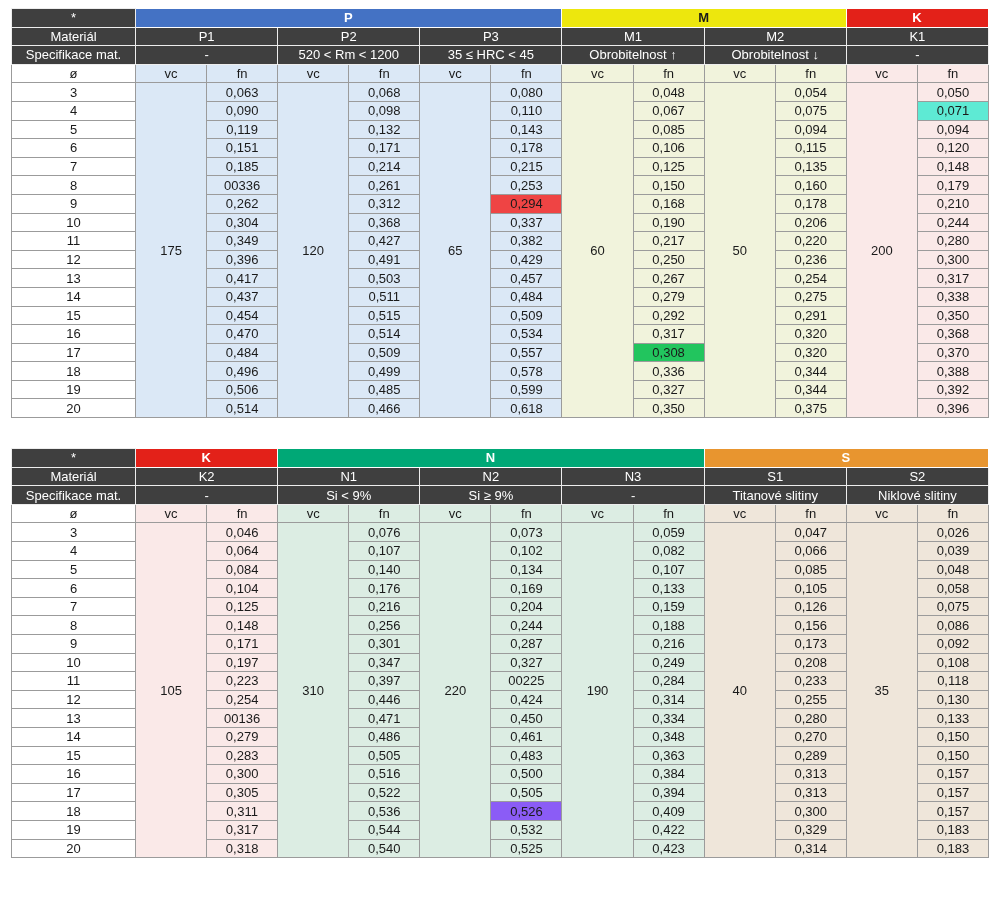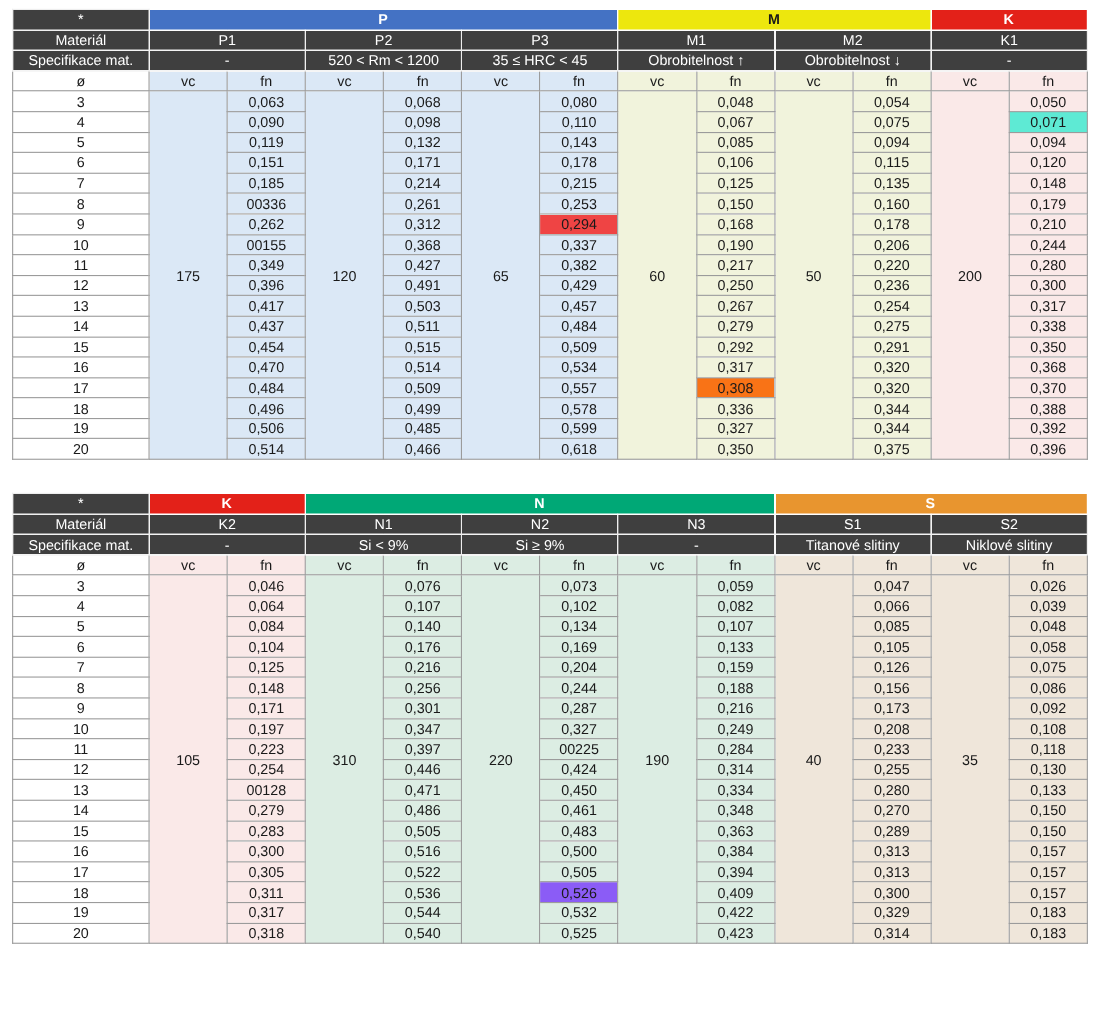--- a/index.html
+++ b/index.html
@@ -153,21 +153,21 @@
           <td class="dia">9</td>
           <td class="fn" style="background:#DBE8F6">0,262</td>
           <td class="fn" style="background:#DBE8F6">0,312</td>
           <td class="fn" style="background:#ef4444">0,294</td>
           <td class="fn" style="background:#F1F3DC">0,168</td>
           <td class="fn" style="background:#F1F3DC">0,178</td>
           <td class="fn" style="background:#FAE9E8">0,210</td>
         </tr>
         <tr>
           <td class="dia">10</td>
-          <td class="fn" style="background:#DBE8F6">00155</td>
+          <td class="fn" style="background:#DBE8F6">0,304</td>
           <td class="fn" style="background:#DBE8F6">0,368</td>
           <td class="fn" style="background:#DBE8F6">0,337</td>
           <td class="fn" style="background:#F1F3DC">0,190</td>
           <td class="fn" style="background:#F1F3DC">0,206</td>
           <td class="fn" style="background:#FAE9E8">0,244</td>
         </tr>
         <tr>
           <td class="dia">11</td>
           <td class="fn" style="background:#DBE8F6">0,349</td>
           <td class="fn" style="background:#DBE8F6">0,427</td>
@@ -219,21 +219,21 @@
           <td class="fn" style="background:#DBE8F6">0,534</td>
           <td class="fn" style="background:#F1F3DC">0,317</td>
           <td class="fn" style="background:#F1F3DC">0,320</td>
           <td class="fn" style="background:#FAE9E8">0,368</td>
         </tr>
         <tr>
           <td class="dia">17</td>
           <td class="fn" style="background:#DBE8F6">0,484</td>
           <td class="fn" style="background:#DBE8F6">0,509</td>
           <td class="fn" style="background:#DBE8F6">0,557</td>
-          <td class="fn" style="background:#f97316">0,308</td>
+          <td class="fn" style="background:#22c55e">0,308</td>
           <td class="fn" style="background:#F1F3DC">0,320</td>
           <td class="fn" style="background:#FAE9E8">0,370</td>
         </tr>
         <tr>
           <td class="dia">18</td>
           <td class="fn" style="background:#DBE8F6">0,496</td>
           <td class="fn" style="background:#DBE8F6">0,499</td>
           <td class="fn" style="background:#DBE8F6">0,578</td>
           <td class="fn" style="background:#F1F3DC">0,336</td>
           <td class="fn" style="background:#F1F3DC">0,344</td>
@@ -406,21 +406,21 @@
           <td class="dia">12</td>
           <td class="fn" style="background:#FAE9E8">0,254</td>
           <td class="fn" style="background:#DCEDE3">0,446</td>
           <td class="fn" style="background:#DCEDE3">0,424</td>
           <td class="fn" style="background:#DCEDE3">0,314</td>
           <td class="fn" style="background:#EFE6DA">0,255</td>
           <td class="fn" style="background:#EFE6DA">0,130</td>
         </tr>
         <tr>
           <td class="dia">13</td>
-          <td class="fn" style="background:#FAE9E8">00128</td>
+          <td class="fn" style="background:#FAE9E8">00136</td>
           <td class="fn" style="background:#DCEDE3">0,471</td>
           <td class="fn" style="background:#DCEDE3">0,450</td>
           <td class="fn" style="background:#DCEDE3">0,334</td>
           <td class="fn" style="background:#EFE6DA">0,280</td>
           <td class="fn" style="background:#EFE6DA">0,133</td>
         </tr>
         <tr>
           <td class="dia">14</td>
           <td class="fn" style="background:#FAE9E8">0,279</td>
           <td class="fn" style="background:#DCEDE3">0,486</td>

